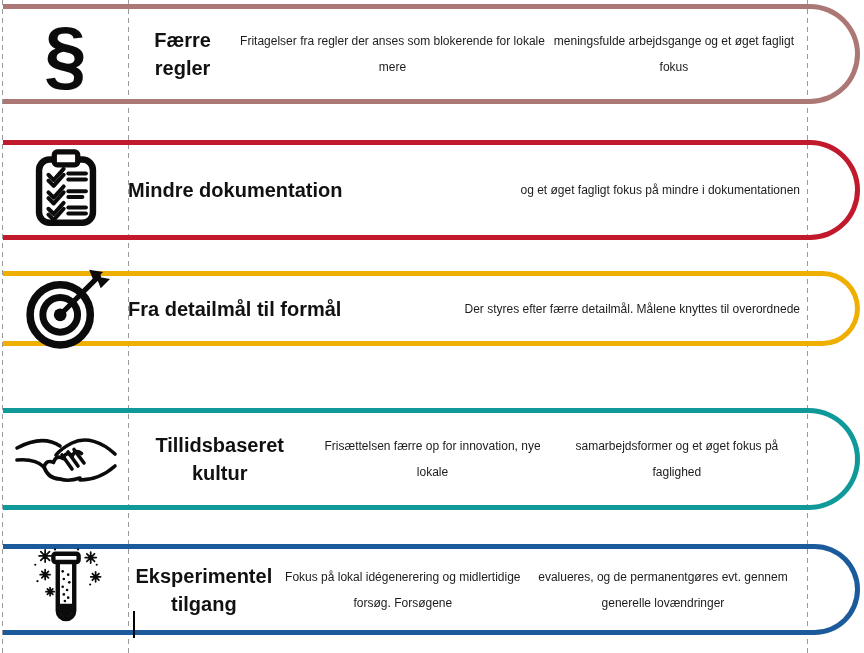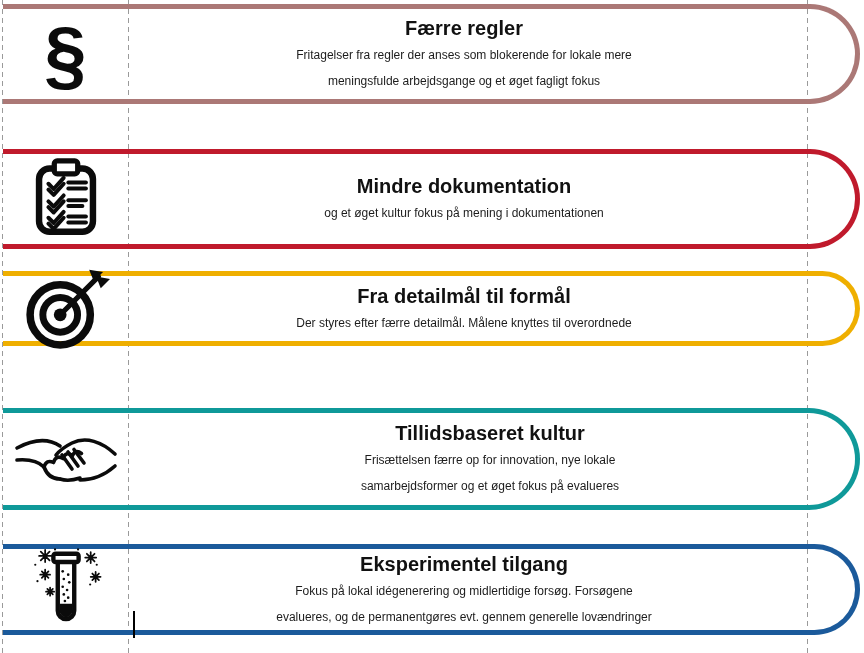--- a/index.html
+++ b/index.html
@@ -18,32 +18,32 @@
 
   
   .pill{
     position:absolute;left:3px;width:857px;box-sizing:border-box;
     border:5px solid #000;border-left:none;
     border-radius:0 51px 51px 0;
     background:transparent;z-index:1;
     display:flex;align-items:center;
   }
   .pill.p1{top:4px;height:100px;}
-  .pill.p2{top:140px;height:100px;margin-top:9px;}
+  .pill.p2{top:140px;height:100px;}
   .pill.p3{top:271px;height:75px;}
   .pill.p4{top:408px;height:102px;}
   .pill.p5{top:544px;height:91px;}
 
   .icon-cell{
     width:125px;flex:0 0 125px;height:100%;
     display:flex;align-items:center;justify-content:center;
   }
   .text-cell{
     width:672px;flex:0 0 672px;
-    display:flex;flex-direction:column;align-items:center;justify-content:flex-end;
+    display:flex;align-items:center;justify-content:space-between;
     text-align:center;color:#1c1c1c;
   }
   .block-title{
     font-size:20px;font-weight:bold;line-height:28px;color:#111;
   }
   .block-line{
     font-size:12px;line-height:26px;color:#1c1c1c;
   }
   .para-glyph{
     font-size:76px;font-weight:bold;color:#0b0b0b;line-height:1;
@@ -90,60 +90,60 @@
         <line x1="34" y1="41" x2="46" y2="41"></line>
         <path d="M17 51 l4.5 4.5 L30 46"></path>
         <path d="M17 56 l4.5 4.5 L30 51"></path>
         <line x1="34" y1="50" x2="49" y2="50"></line>
         <line x1="34" y1="55" x2="49" y2="55"></line>
       </g>
     </svg>
   </div>
   <div class="text-cell">
     <div class="block-title">Mindre dokumentation</div>
-    <div class="block-line">og et øget kultur fokus på mening i dokumentationen</div>
+    <div class="block-line">og et øget fagligt fokus på mindre i dokumentationen</div>
   </div>
 </div>
 
 <div class="pill p3" style="border-color: rgb(239, 175, 0);">
   <div class="icon-cell">
     <svg class="icon" width="88" height="84" viewBox="0 0 76 72" fill="none">
       <circle cx="33" cy="41" r="26" stroke="#0b0b0b" stroke-width="6.5"></circle>
       <circle cx="33" cy="41" r="15" stroke="#0b0b0b" stroke-width="6"></circle>
       <circle cx="33" cy="41" r="5.5" fill="#0b0b0b"></circle>
       <line x1="66" y1="8" x2="35" y2="39" stroke="#0b0b0b" stroke-width="4.5" stroke-linecap="round"></line>
       <polygon points="58,2 70,4 62,12" fill="#0b0b0b"></polygon>
       <polygon points="64,8 76,10 68,18" fill="#0b0b0b"></polygon>
     </svg>
   </div>
   <div class="text-cell">
     <div class="block-title">Fra detailmål til formål</div>
     <div class="block-line">Der styres efter færre detailmål. Målene knyttes til overordnede</div>
   </div>
 </div>
 
-<div class="pill p4" style="border-color: rgb(15, 153, 153); gap: 26px;">
+<div class="pill p4" style="border-color: rgb(15, 153, 153);">
   <div class="icon-cell">
     <svg class="icon" width="104" height="70" viewBox="0 0 104 70" fill="none" stroke="#0b0b0b" stroke-width="3.6" stroke-linecap="round" stroke-linejoin="round">
       <path d="M3 24 C 20 15, 34 14, 46 22"></path>
       <path d="M101 30 C 88 18, 72 12, 58 19 C 51 22.5, 46 26, 42 31"></path>
       <path d="M3 36 C 15 35, 24 37, 30 43"></path>
       <path d="M101 42 C 92 50, 80 56, 66 56"></path>
       <path d="M30 43 q2.5 -8 9.5 -4.5 q2.5 -8 9.5 -4 q2.5 -7.5 9.5 -3 q3 -6.5 9 -2"></path>
       <path d="M30 43 c 3 8, 9 12, 16 12"></path>
       <line x1="48" y1="31" x2="58" y2="45"></line>
       <line x1="54" y1="28" x2="64" y2="42"></line>
       <line x1="60" y1="25.5" x2="70" y2="39"></line>
       <path d="M46 55 c 6 2, 14 1, 20 -1"></path>
     </svg>
   </div>
   <div class="text-cell">
     <div class="block-title">Tillidsbaseret kultur</div>
     <div class="block-line">Frisættelsen færre op for innovation, nye lokale</div>
-    <div class="block-line">samarbejdsformer og et øget fokus på evalueres</div>
+    <div class="block-line">samarbejdsformer og et øget fokus på faglighed</div>
   </div>
 </div>
 
 <div class="pill p5" style="border-color: rgb(27, 90, 155);">
   <div class="icon-cell">
     <svg class="icon" width="80" height="90" viewBox="0 0 72 82" fill="none">
       <rect x="24.5" y="8" width="23" height="7.5" rx="2" stroke="#0b0b0b" stroke-width="4"></rect>
       <path d="M28.5 15.5 V 60 a 7.5 7.5 0 0 0 15 0 V 15.5" stroke="#0b0b0b" stroke-width="4"></path>
       <path d="M30.2 53.5 h 11.6 V 60 a 5.8 5.8 0 0 1 -11.6 0 Z" fill="#0b0b0b"></path>
       <g fill="#0b0b0b">

